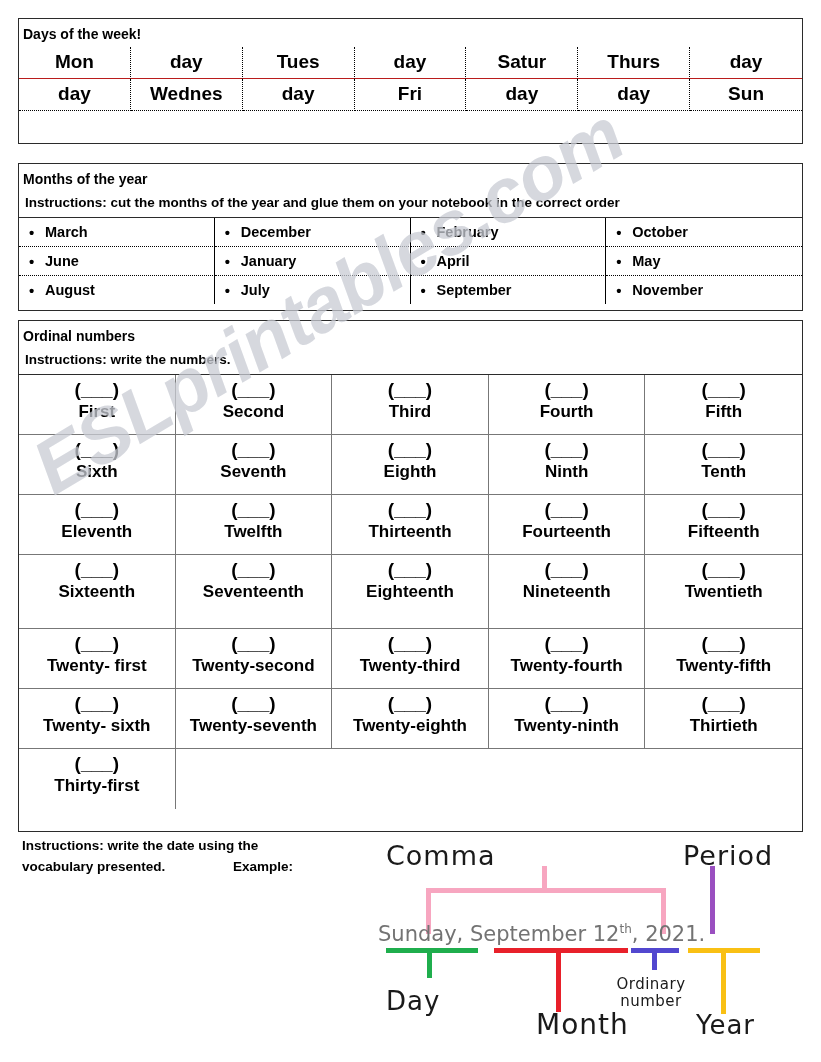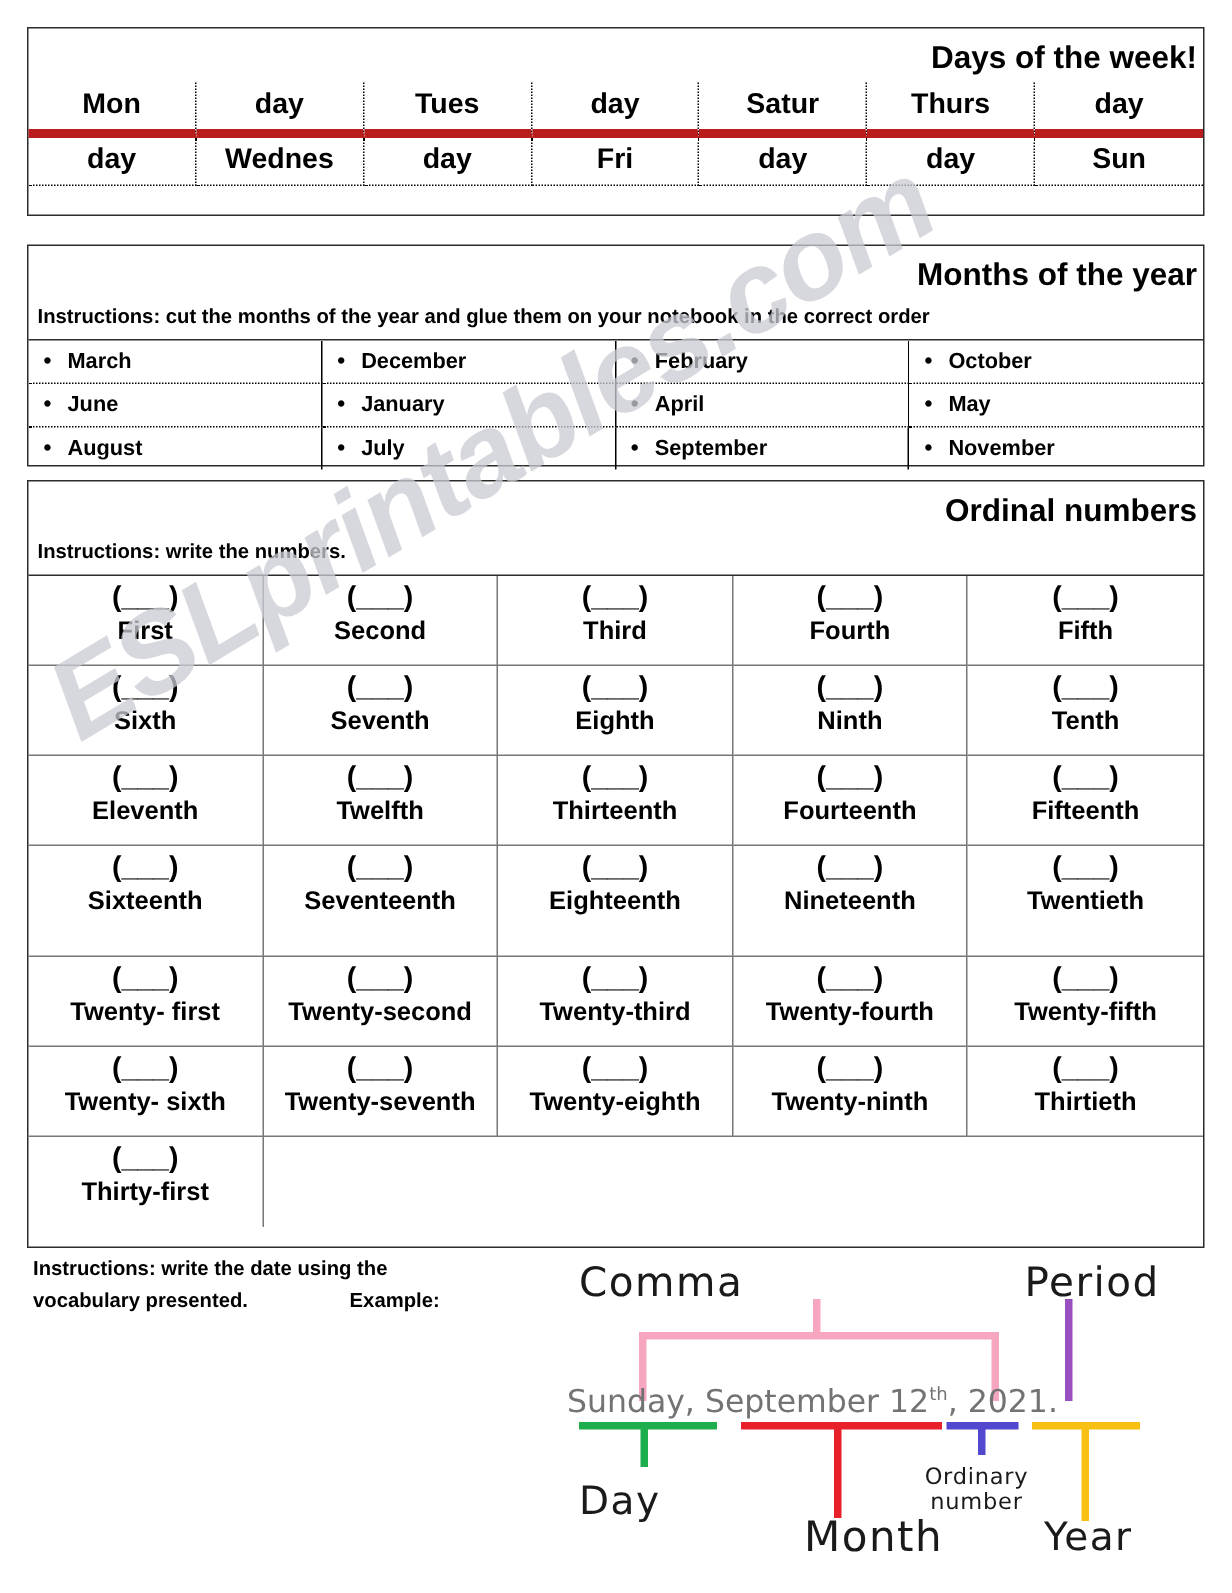--- a/index.html
+++ b/index.html
@@ -46,23 +46,23 @@
 
   
   .section {
     position: absolute;
     border: 1px solid #2b2b2b;
     background: #fff;
     box-sizing: border-box;
     z-index: 2;
   }
   .sec-title {
-    text-align: right;
-    font-weight: 700;
-    font-size: 21px;
+    text-align: left;
+    font-weight: 700;
+    font-size: 14px;
     line-height: 1.25;
     padding: 7px 4px 3px 4px;
   }
   .sec-instr {
     font-weight: 700;
     font-size: 13.5px;
     line-height: 1.3;
     padding: 2px 6px 6px 6px;
     border-bottom: 1px solid #2b2b2b;
   }
@@ -76,21 +76,21 @@
   .days-grid .dcell {
     text-align: center;
     font-size: 19px;
     font-weight: 700;
     padding: 4px 2px 5px 2px;
     box-sizing: border-box;
     border-right: 1px dotted #000;
     border-bottom: 1px dotted #000;
   }
   .days-grid .dcell.last-col { border-right: none; }
-  .days-grid .dcell.rowtop { border-bottom: 6px solid #b91c1c; }
+  .days-grid .dcell.rowtop { border-bottom: 1px solid #b91c1c; }
 
   
   #months-box { left: 18px; top: 163px; width: 785px; height: 148px; }
   .months-grid {
     display: grid;
     grid-template-columns: 1fr 1fr 1fr 1fr;
   }
   .months-grid .mcell {
     font-size: 14.5px;
     font-weight: 700;

